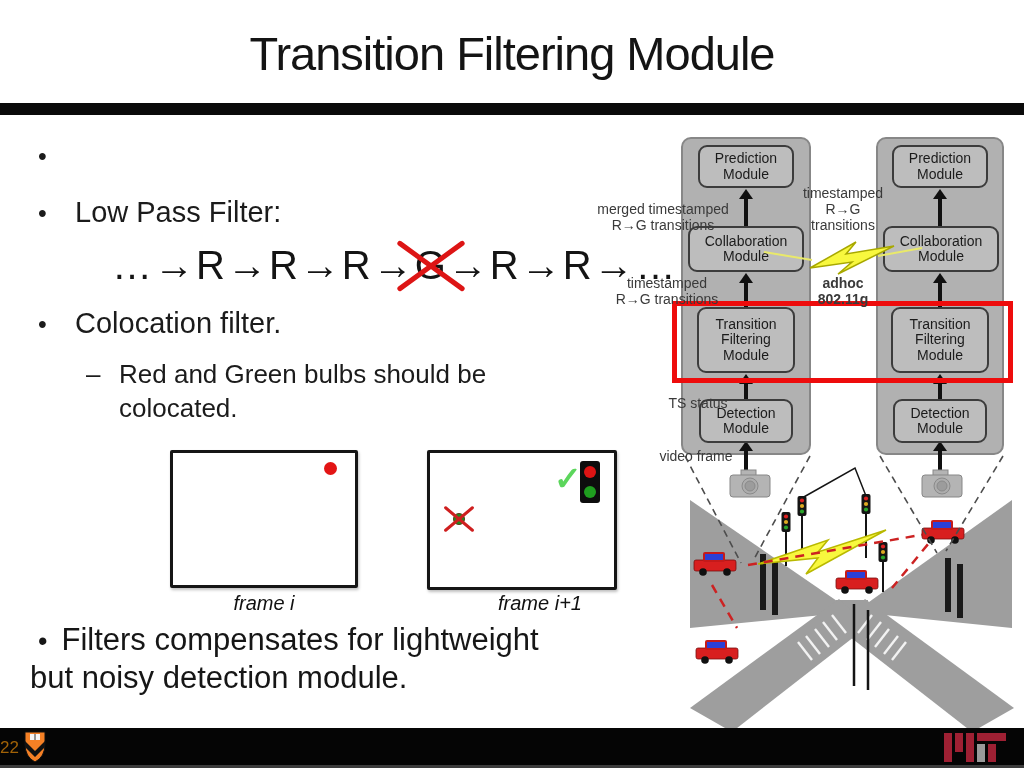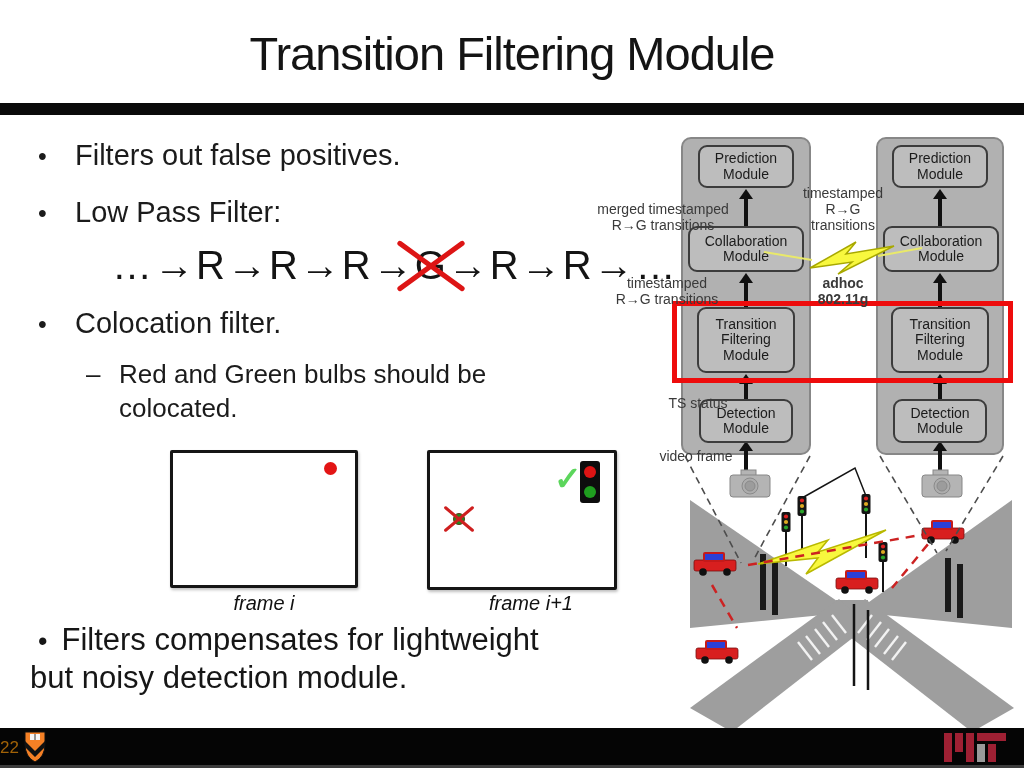--- a/index.html
+++ b/index.html
@@ -36,21 +36,21 @@
   .reddot { position:absolute; left:151px; top:9px; width:13px; height:13px; border-radius:50%; background:#e31515; }
   .greenx { position:absolute; left:9px; top:46px; width:40px; height:40px; }
   .greenx .gdot { position:absolute; left:14px; top:14px; width:12px; height:12px; border-radius:50%;
                   background:#1f8c1f; border:1px solid #5a3a1a; box-sizing:border-box; }
   .greenx .xline { position:absolute; left:50%; top:50%; width:38px; height:3px; background:#cf1f1f; border-radius:2px; }
   .check { position:absolute; left:124px; top:6px; font-size:33px; font-weight:bold; color:#5cd65c; }
   .tlight { position:absolute; left:150px; top:8px; width:20px; height:42px; background:#0d0d0d; border-radius:3px; }
   .tlight .r { position:absolute; left:4px; top:5px; width:12px; height:12px; border-radius:50%; background:#dd1414; }
   .tlight .g { position:absolute; left:4px; top:25px; width:12px; height:12px; border-radius:50%; background:#1f9e1f; }
   .flabel { position:absolute; top:592px; font-size:20px; font-style:italic; color:#111; text-align:center; }
-  .fl1 { left:170px; width:188px; } .fl2 { left:436px; width:190px; }
+  .fl1 { left:170px; width:188px; } .fl2 { left:445px; width:190px; }
 
   
   .pcol { position:absolute; background:var(--column_gray); border:2px solid #878787; border-radius:10px; box-sizing:border-box; }
   .colL { left:681px; top:137px; width:130px; height:318px; }
   .colR { left:876px; top:137px; width:128px; height:318px; }
   .mod { position:absolute; background:var(--module_gray); border:2px solid #3c3c3c; border-radius:9px;
          display:flex; align-items:center; justify-content:center; text-align:center;
          font-size:14px; line-height:1.1; color:#1b1b1b; white-space:pre-line; box-sizing:border-box; }
   .mPredL { left:698px; top:145px; width:96px; height:43px; }
   .mColL  { left:688px; top:226px; width:116px; height:46px; }
@@ -92,21 +92,20 @@
 </head>
 <body>
 
 <div class="slide">
 
   <h1 class="title">Transition Filtering Module</h1>
   <div class="title-rule"></div>
 
   <div class="bullet b1">
     <span class="mk">•</span>
-    <span>Filters out false positives.</span>
   </div>
   <div class="bullet b2">
     <span class="mk">•</span>
     <span>Low Pass Filter:</span>
   </div>
   <div class="seq">
     <span>…→R→R→R→</span><span class="crossed"><span>G</span><span class="xline xl1"></span><span class="xline xl2"></span></span><span>→R→R→…</span>
   </div>
   <div class="bullet b3">
     <span class="mk">•</span>

